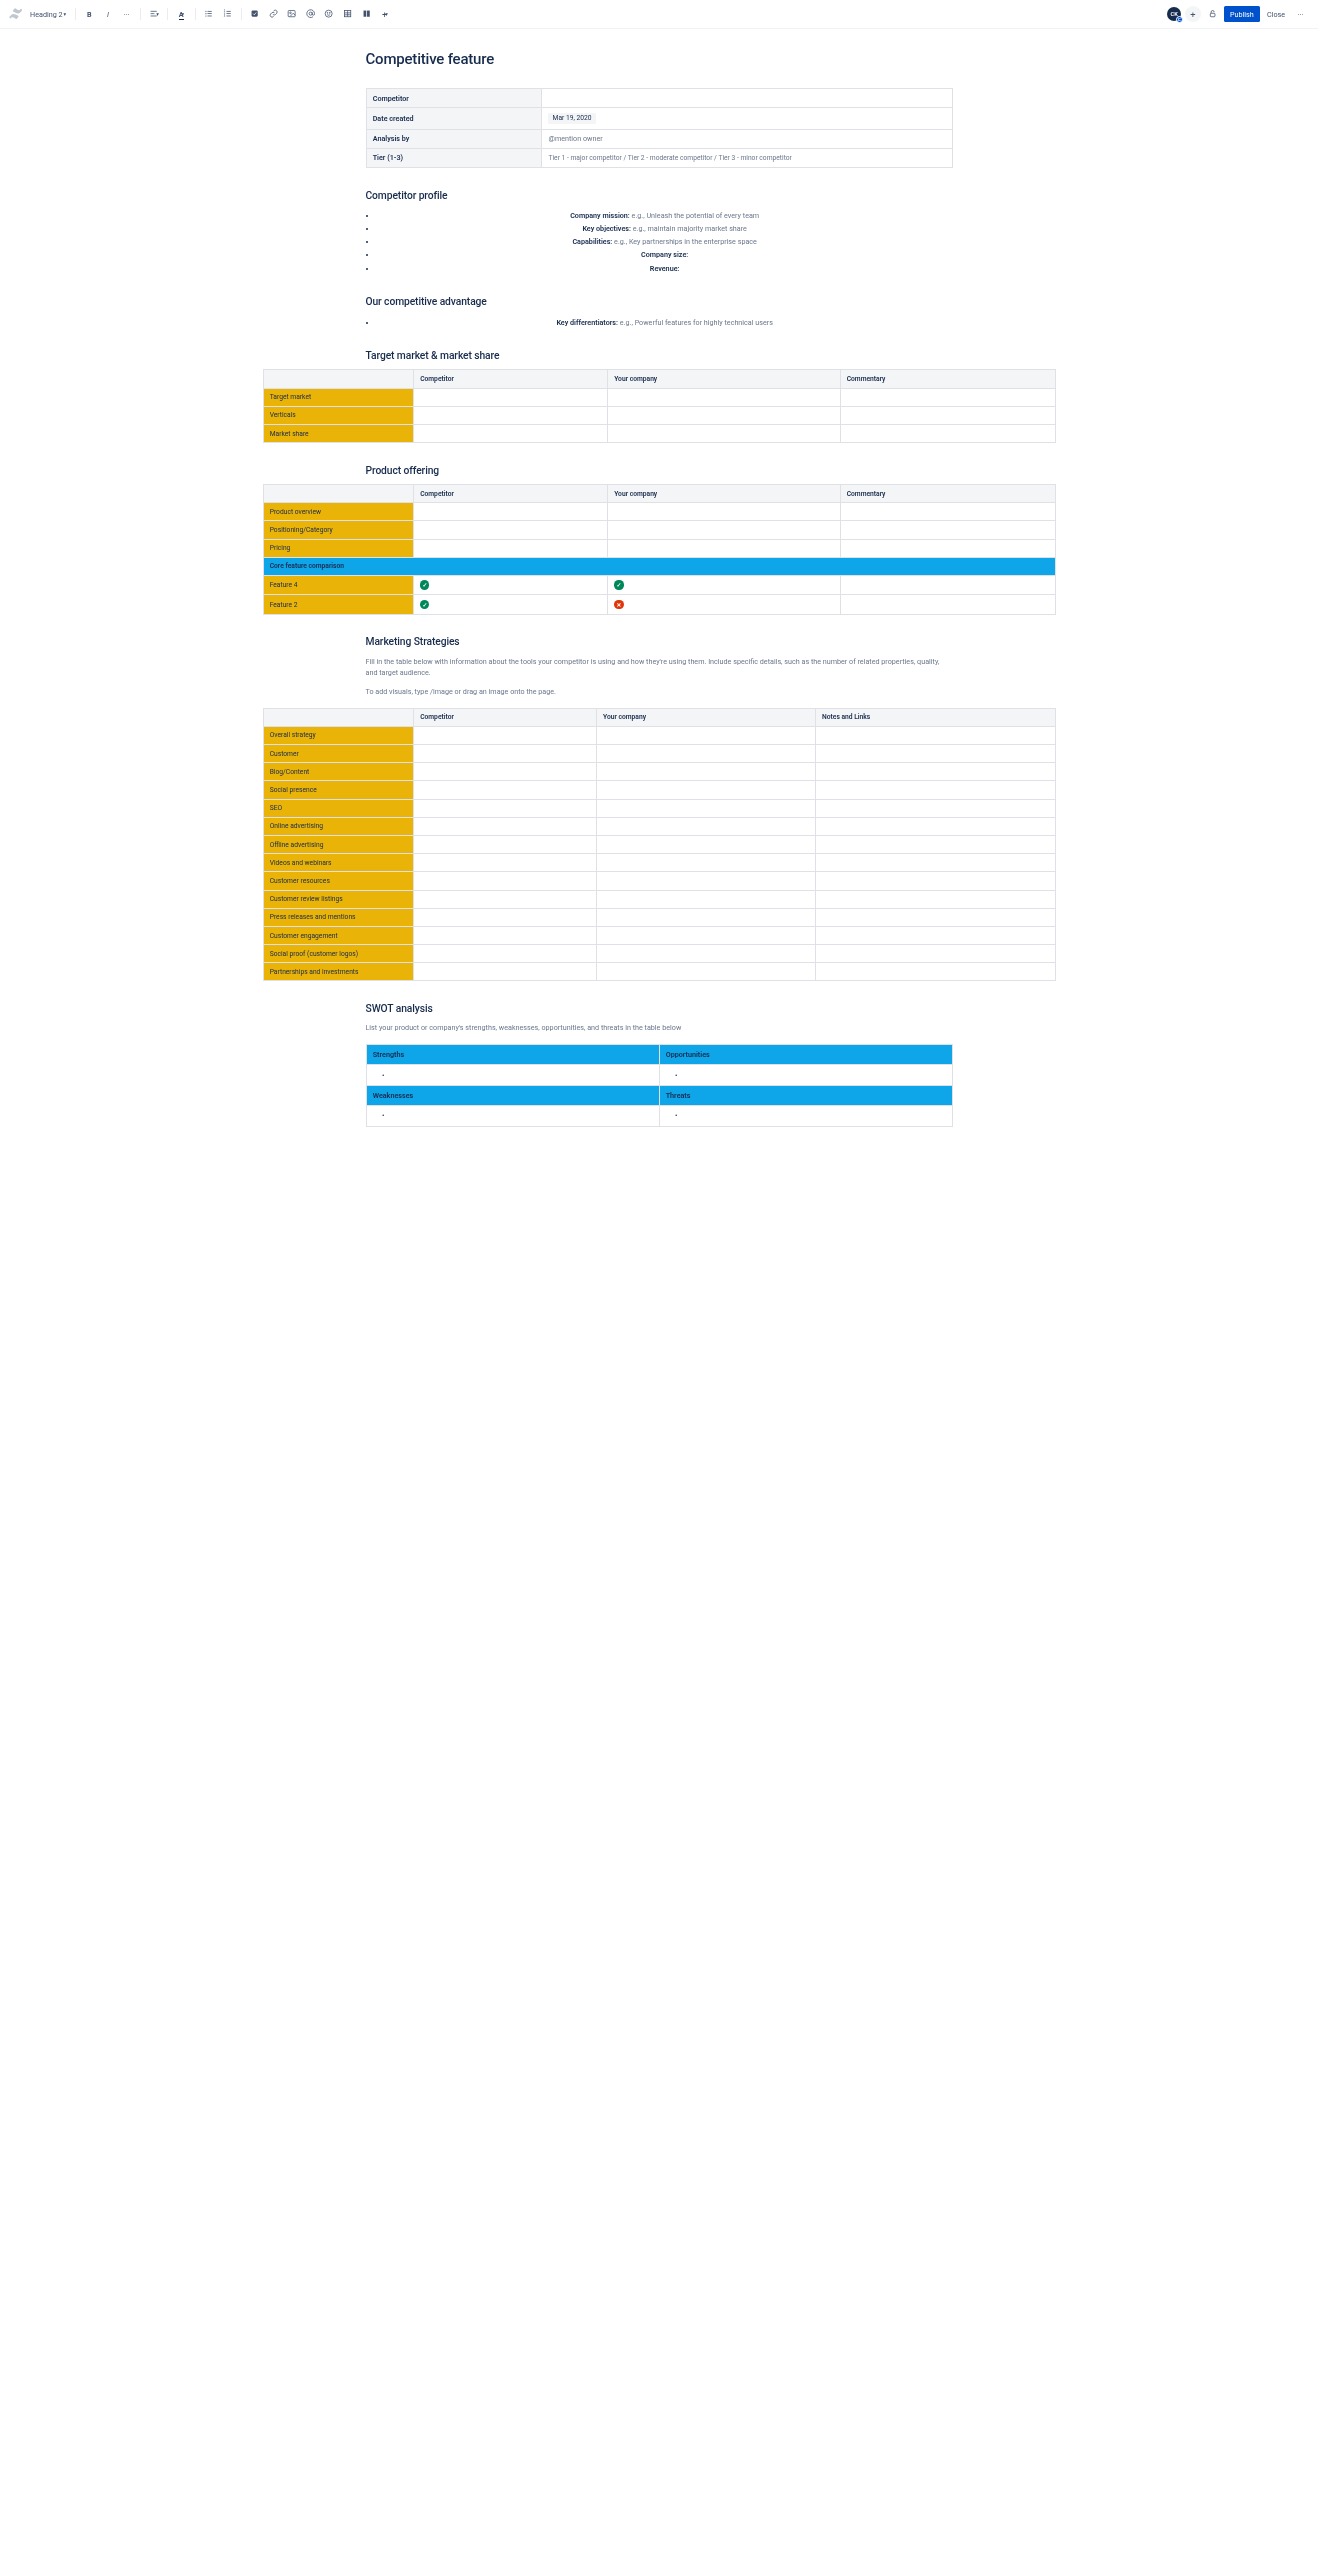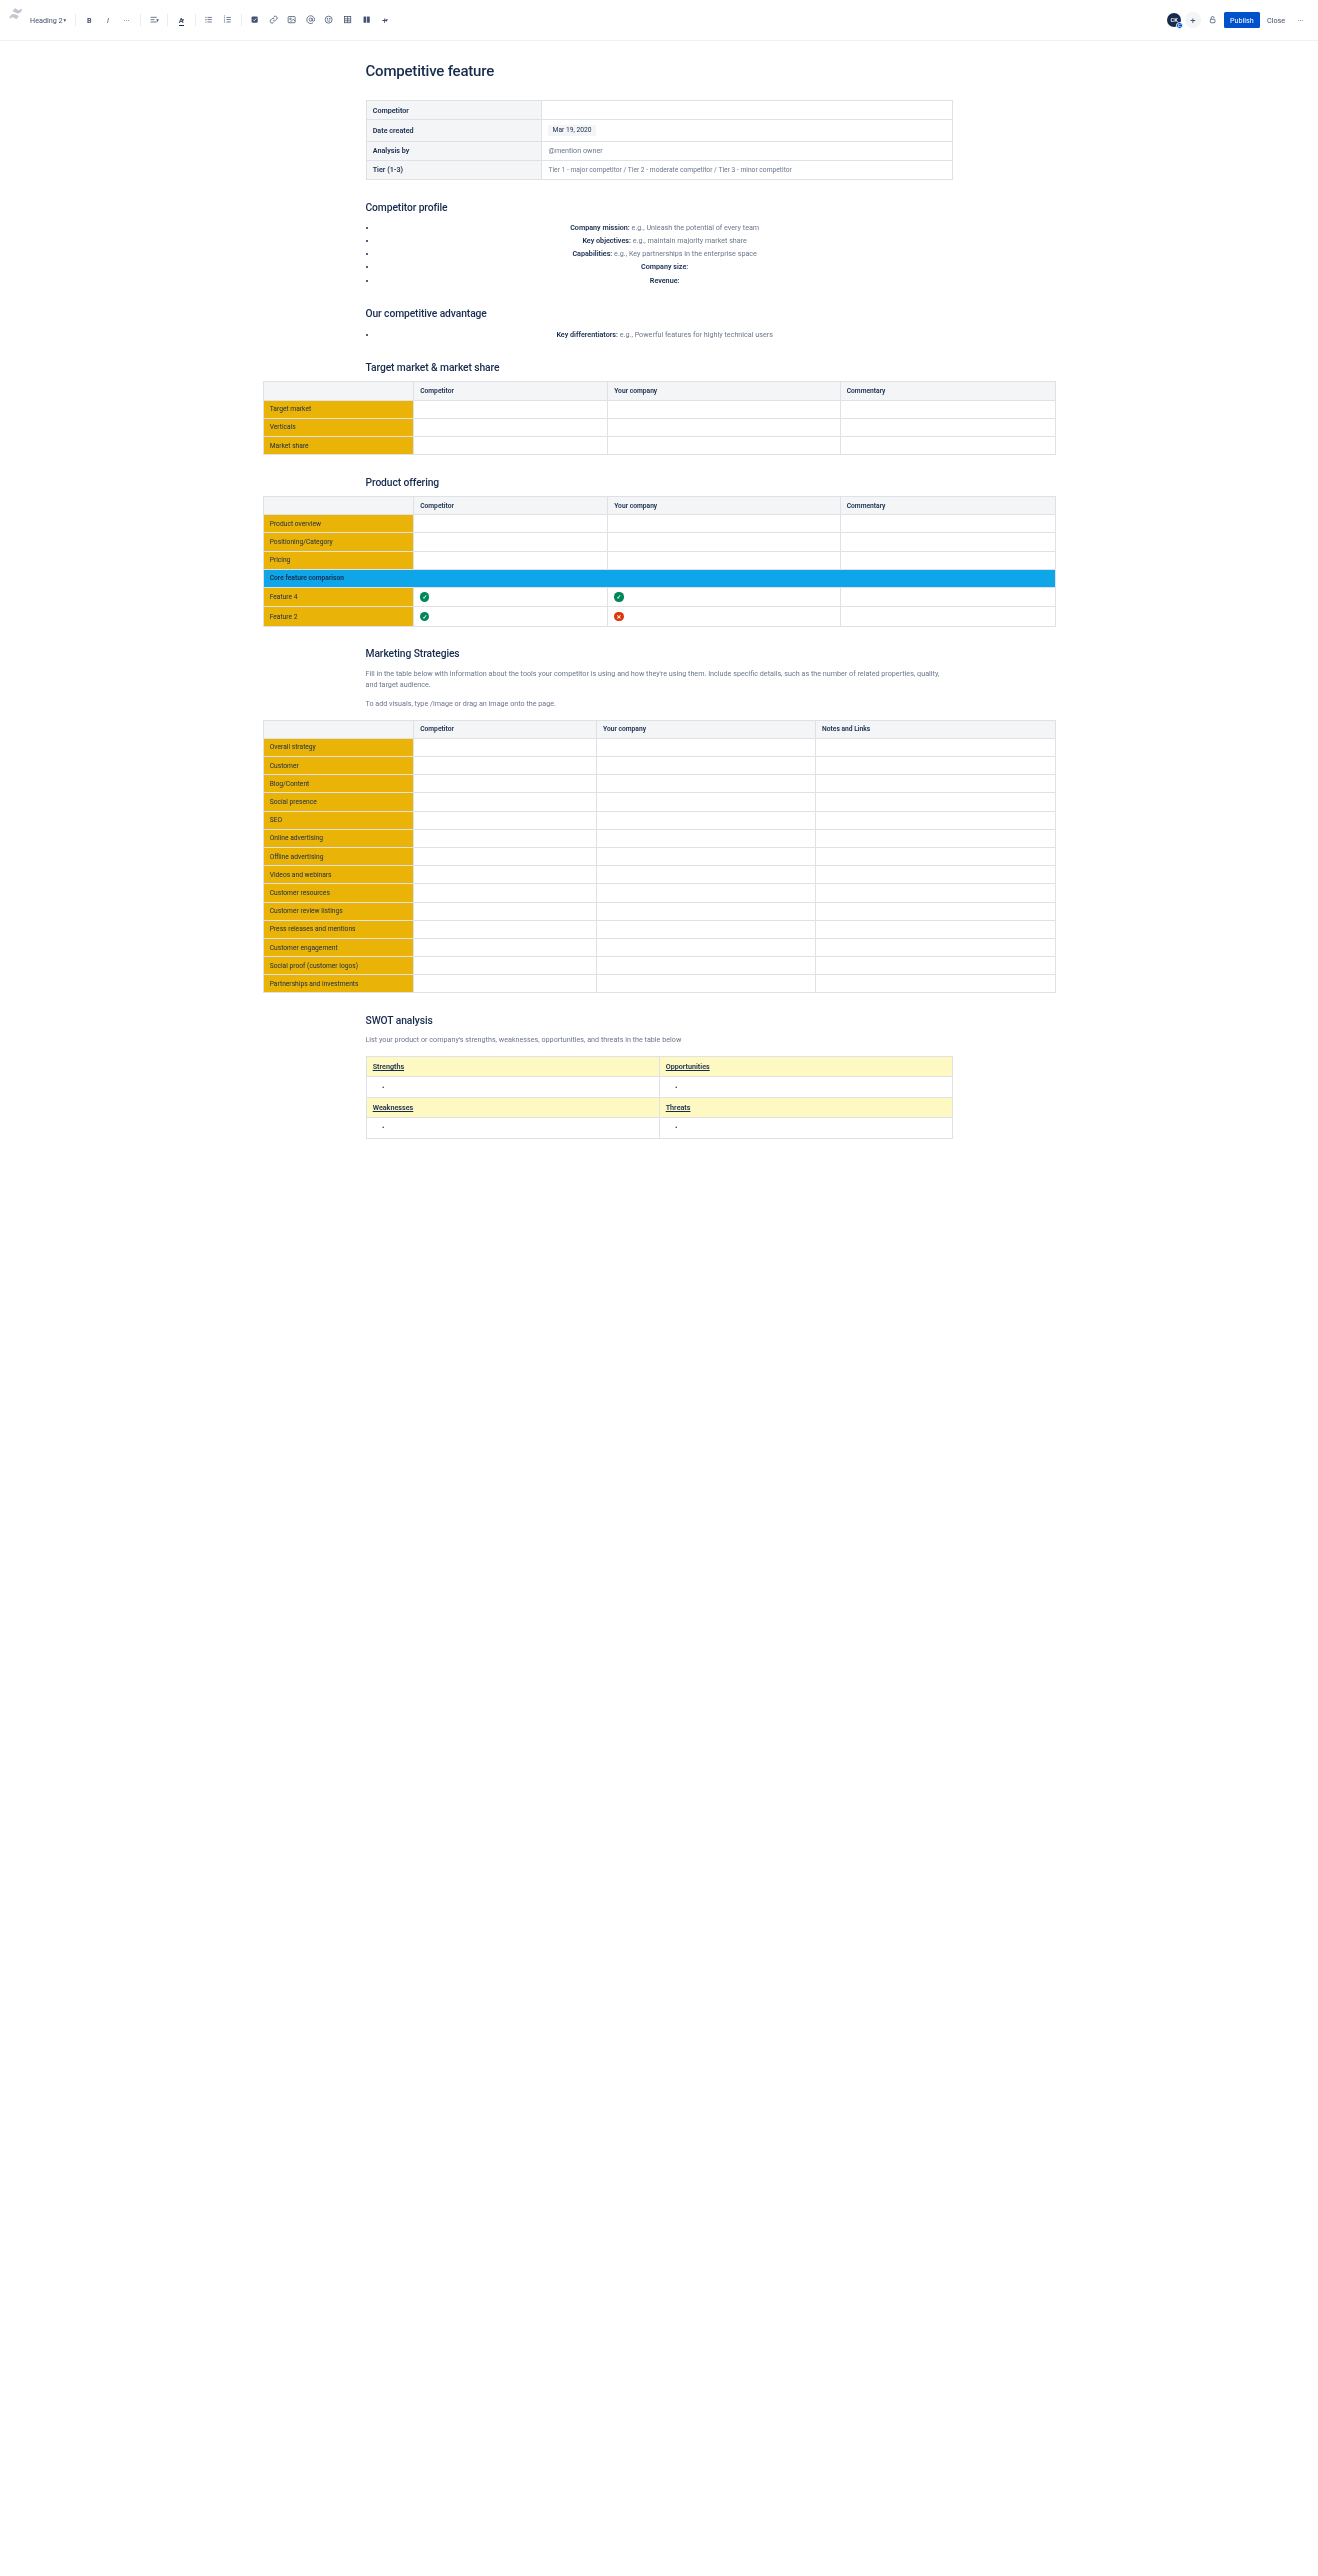--- a/index.html
+++ b/index.html
@@ -1,19 +1,19 @@
 <!DOCTYPE html>
 <html style="font-size:8.2px"><head>
 <meta charset="utf-8">
 <style>
 * { box-sizing: border-box; margin: 0; padding: 0; }
 body { font-family: -apple-system, BlinkMacSystemFont, "Segoe UI", Roboto, sans-serif; font-size: 7.2px; color: #172B4D; background: #fff; }
 
 
-.toolbar { display:flex; align-items:center; justify-content:space-between; padding:3.1px 9.3px 3.1px 26px; border-bottom:0.5px solid rgba(9,30,66,0.06); height:41px; }
+.toolbar { display:flex; align-items:center; justify-content:space-between; padding:3.1px 9.3px 3.1px 26px; border-bottom:0.5px solid rgba(9,30,66,0.06); height:29px; }
 .toolbar-left { display:flex; align-items:center; gap:2.1px; }
 .logo { position:absolute; left:9.3px; top:7.2px; width:13.4px; height:13.4px; }
 .dropdown { display:flex; align-items:center; gap:3.1px; color:#42526E; font-size:7.2px; padding:2.1px 4.1px; border-radius:1.5px; cursor:pointer; }
 .sep { width:0.5px; height:12.4px; background:#EBECF0; margin:0 3.1px; }
 .tbtn { width:16.5px; height:16.5px; display:flex; align-items:center; justify-content:center; border-radius:1.5px; color:#42526E; cursor:pointer; }
 .tbtn svg { width:9.3px; height:9.3px; }
 .chev { font-size:5.2px; color:#42526E; margin-left:-2.1px;}
 
 .toolbar-right { display:flex; align-items:center; gap:3.1px; }
 .avatar { width:14.4px; height:14.4px; border-radius:50%; background:#172B4D; color:#fff; display:flex; align-items:center; justify-content:center; font-size:5.7px; font-weight:600; position:relative; }
@@ -53,21 +53,21 @@
 table.wide td.span { background:#0ea5e9; font-weight:600; }
 .col-blank { width:19%; }
 
 .check { width:9.3px; height:9.3px; border-radius:50%; display:inline-flex; align-items:center; justify-content:center; color:#fff; font-size:5.7px; font-weight:bold; }
 .check.green { background:#00875A; }
 .check.red   { background:#DE350B; }
 
 
 table.swot { width:100%; border-collapse:collapse; border:0.5px solid #DFE1E6; }
 table.swot th, table.swot td { border:0.5px solid #DFE1E6; padding:5.2px 6.2px; font-size:7.2px; text-align:left; width:50%; }
-table.swot th { background:#fef9c3; font-weight:600;text-decoration:underline; }
+table.swot th { background:#0ea5e9; font-weight:600; }
 table.swot td { padding-left:15.5px; }
 </style>
 </head>
 <body>
 
 <div class="toolbar">
   <span class="logo">
     <svg viewBox="0 0 32 32">
         <path fill="#C1C7D0" d="M3 22c3-5 7-7 13-4l6 3c1 .5 1 2 0 3l-3 4c-.6.9-2 1-2.8.3C10 24 7 23 4 27c-.7 1-2 .6-2.3-.5L1 24c-.2-.7 0-1.4.5-2L3 22z"></path>
         <path fill="#C1C7D0" d="M29 10c-3 5-7 7-13 4l-6-3c-1-.5-1-2 0-3l3-4c.6-.9 2-1 2.8-.3C22 8 25 9 28 5c.7-1 2-.6 2.3.5L31 8c.2.7 0 1.4-.5 2L29 10z"></path>

